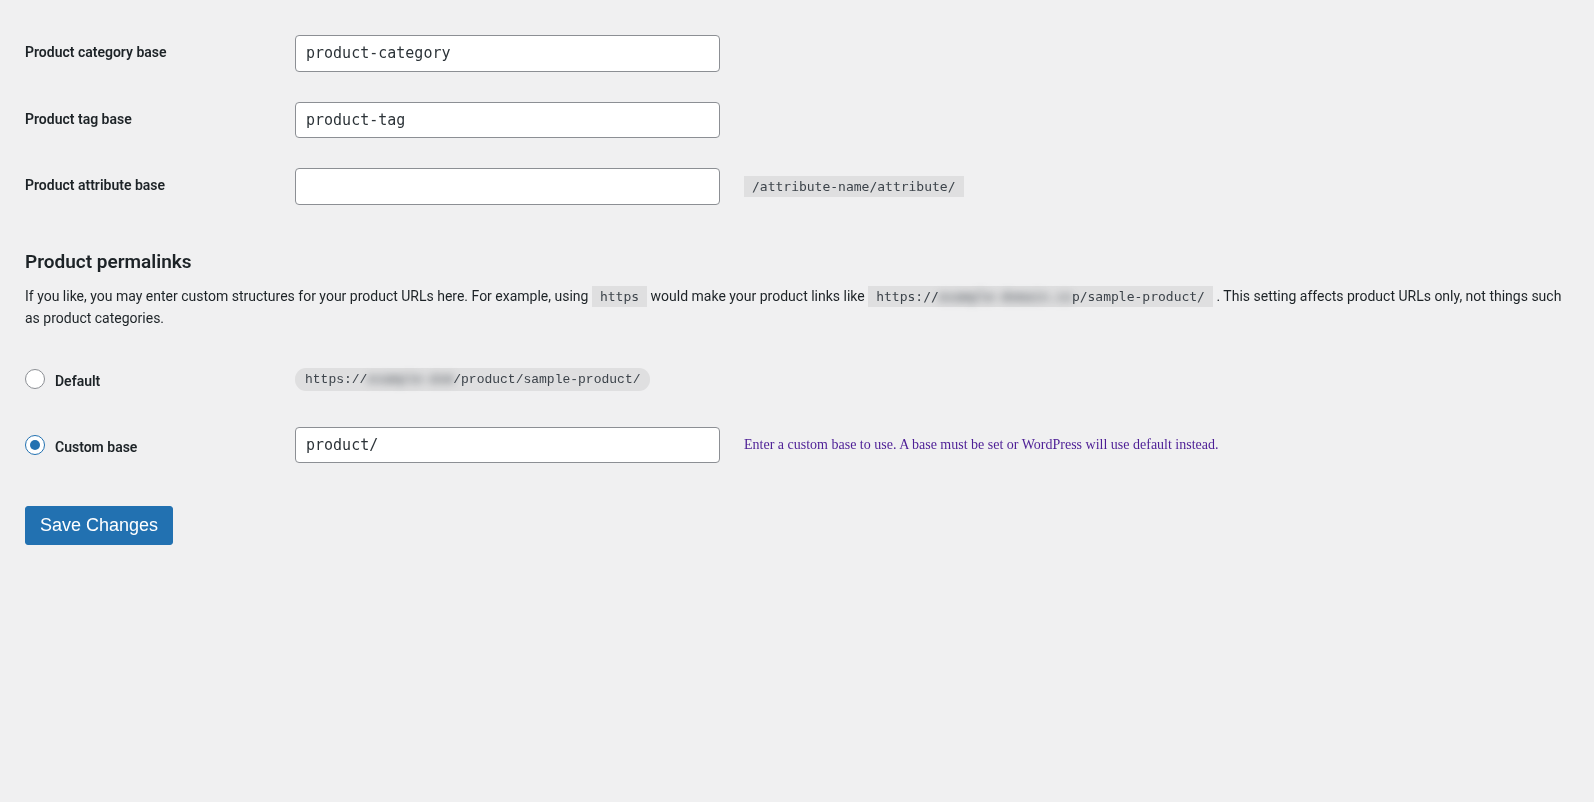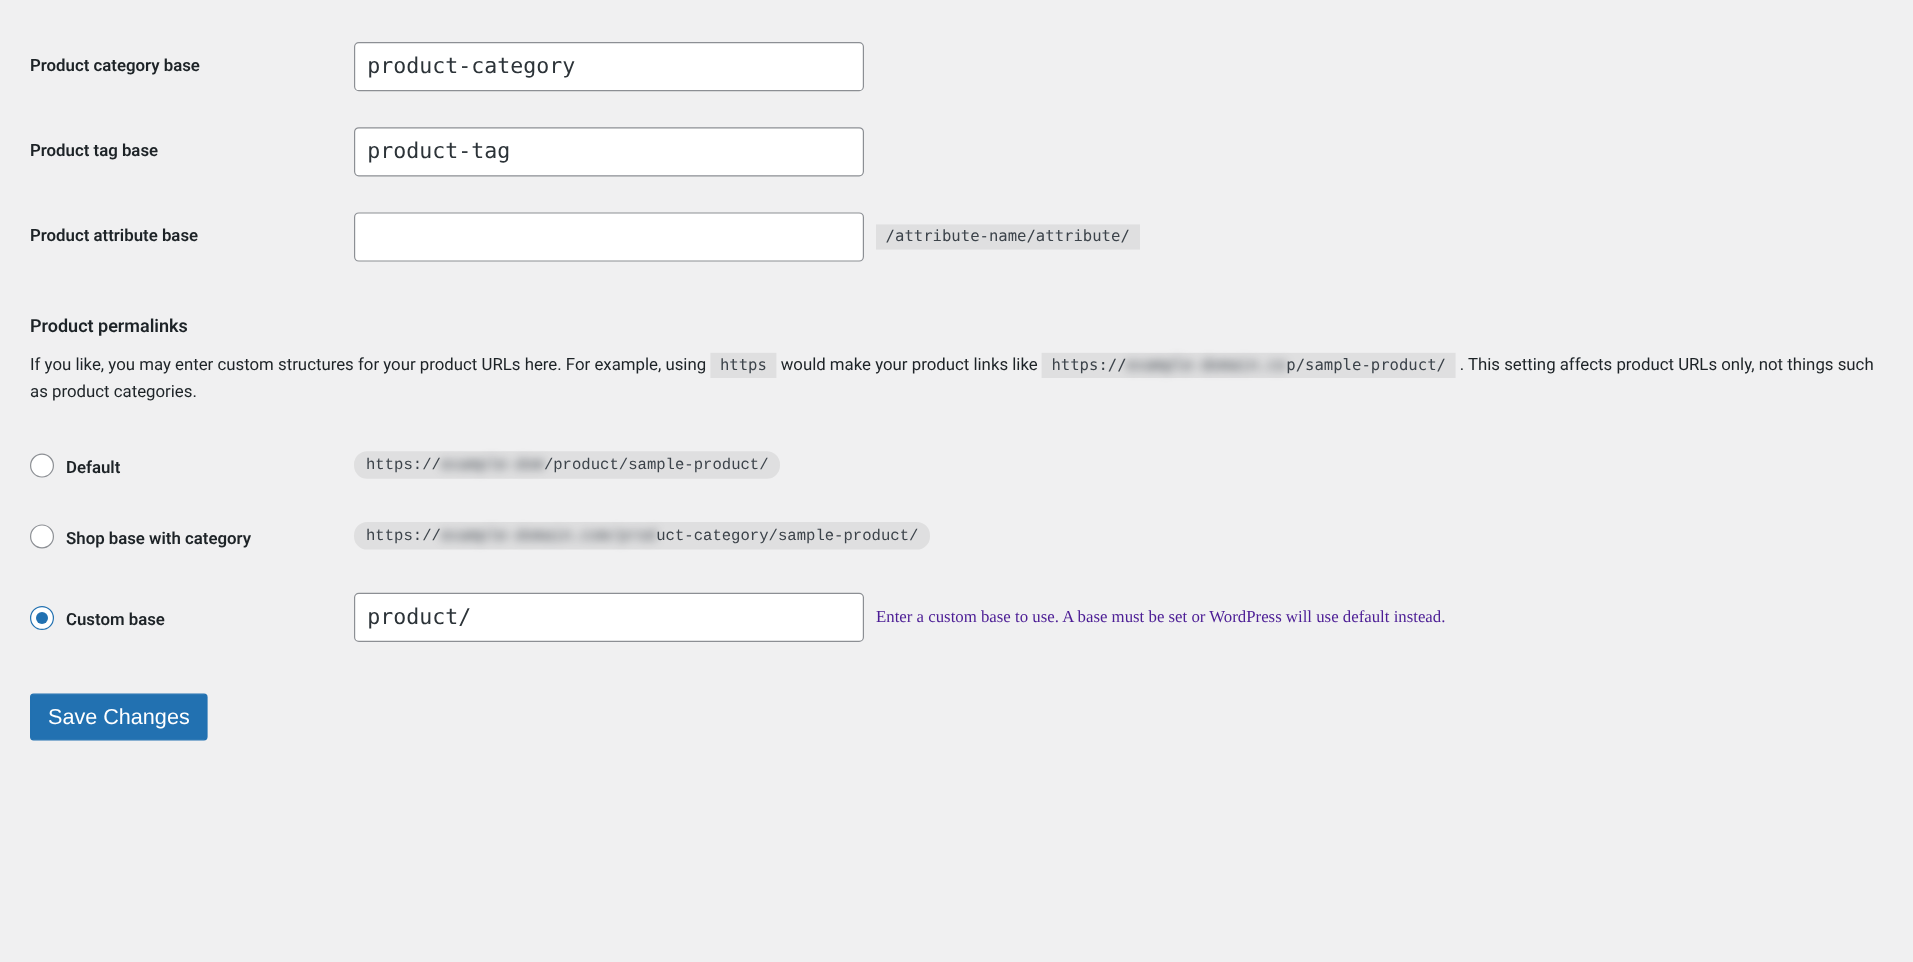--- a/index.html
+++ b/index.html
@@ -32,36 +32,36 @@
     }
     .form-table td {
       padding: 15px 10px 15px 0;
       vertical-align: middle;
     }
     input[type="text"] {
       background-color: #fff;
       border: 1px solid #8c8f94;
       border-radius: 4px;
       padding: 6px 10px;
-      font-size: 18px;
+      font-size: 15px;
       font-family: Consolas, Monaco, monospace;
       color: #2c3338;
       width: 425px;
       line-height: 1.5;
     }
     code {
       font-family: Consolas, Monaco, monospace;
       font-size: 13px;
       background: rgba(0,0,0,.07);
       padding: 3px 8px;
       color: #3c434a;
       white-space: nowrap;
     }
     h2 {
-      font-size: 15px;
+      font-size: 19px;
       font-weight: 600;
       color: #1d2327;
       margin: 30px 0 12px 0;
     }
     .description-text {
       font-size: 14px;
       color: #1d2327;
       line-height: 1.6;
       margin-bottom: 20px;
     }
@@ -135,20 +135,21 @@
       font-size: 18px;
       font-weight: 400;
       padding: 8px 14px;
       border-radius: 3px;
       cursor: pointer;
       margin-top: 25px;
     }
     .inline-flex {
       display: flex;
       align-items: center;
+      gap: 14px;
     }
   </style>
 </head>
 <body>
 
 
 
 <table class="form-table">
   <tbody>
     <tr>
@@ -194,31 +195,20 @@
           <span>Default</span>
         </label>
       </th>
       <td>
         <span class="url-example"><span>https://</span><span class="blur-span">example-dom</span><span>/product/sample-product/</span></span>
       </td>
     </tr>
     <tr class="radio-row">
       <th>
         <label class="radio-label">
-          <input type="radio" name="permalink" style="">
-          <span>Shop base with category</span>
-        </label>
-      </th>
-      <td>
-        <span class="url-example"><span>https://</span><span class="blur-span">example-domain.com/prod</span><span>uct-category/sample-product/</span></span>
-      </td>
-    </tr>
-    <tr class="radio-row">
-      <th>
-        <label class="radio-label">
           <input type="radio" name="permalink" checked="" style="">
           <span>Custom base</span>
         </label>
       </th>
       <td>
         <div class="inline-flex">
           <input type="text" value="product/" style="">
           <span class="help-text">Enter a custom base to use. A base must be set or WordPress will use default instead.</span>
         </div>
       </td>

